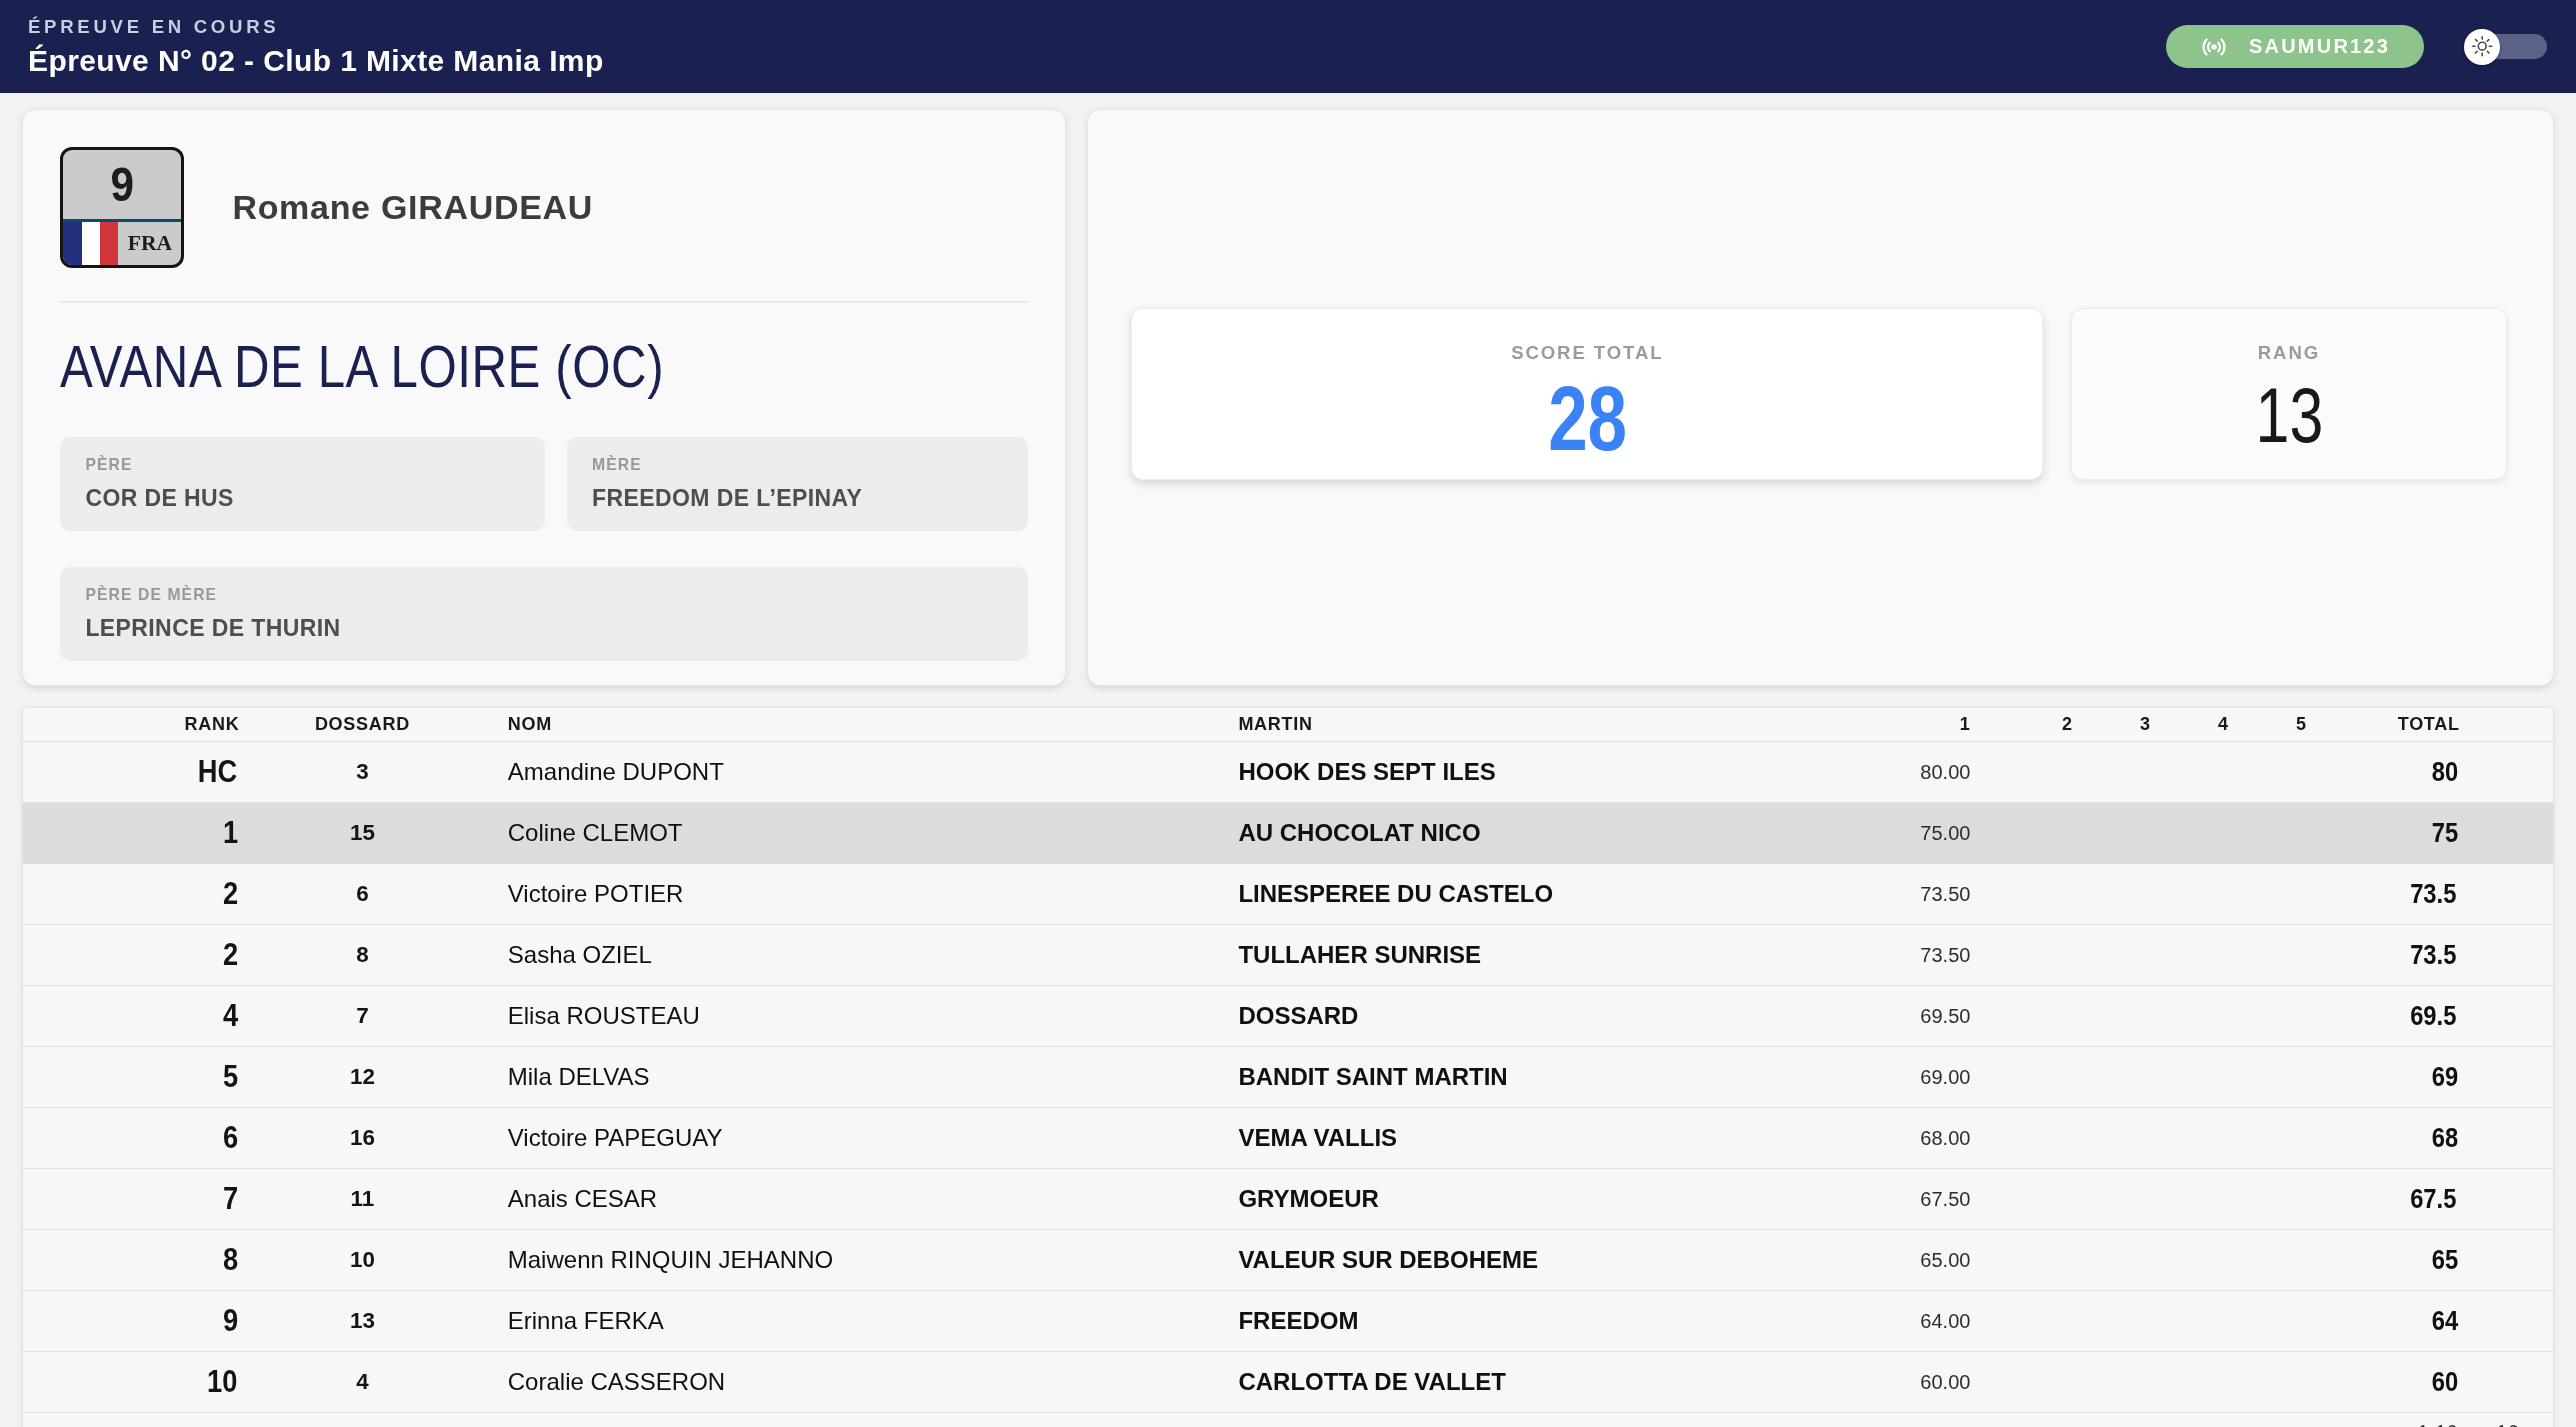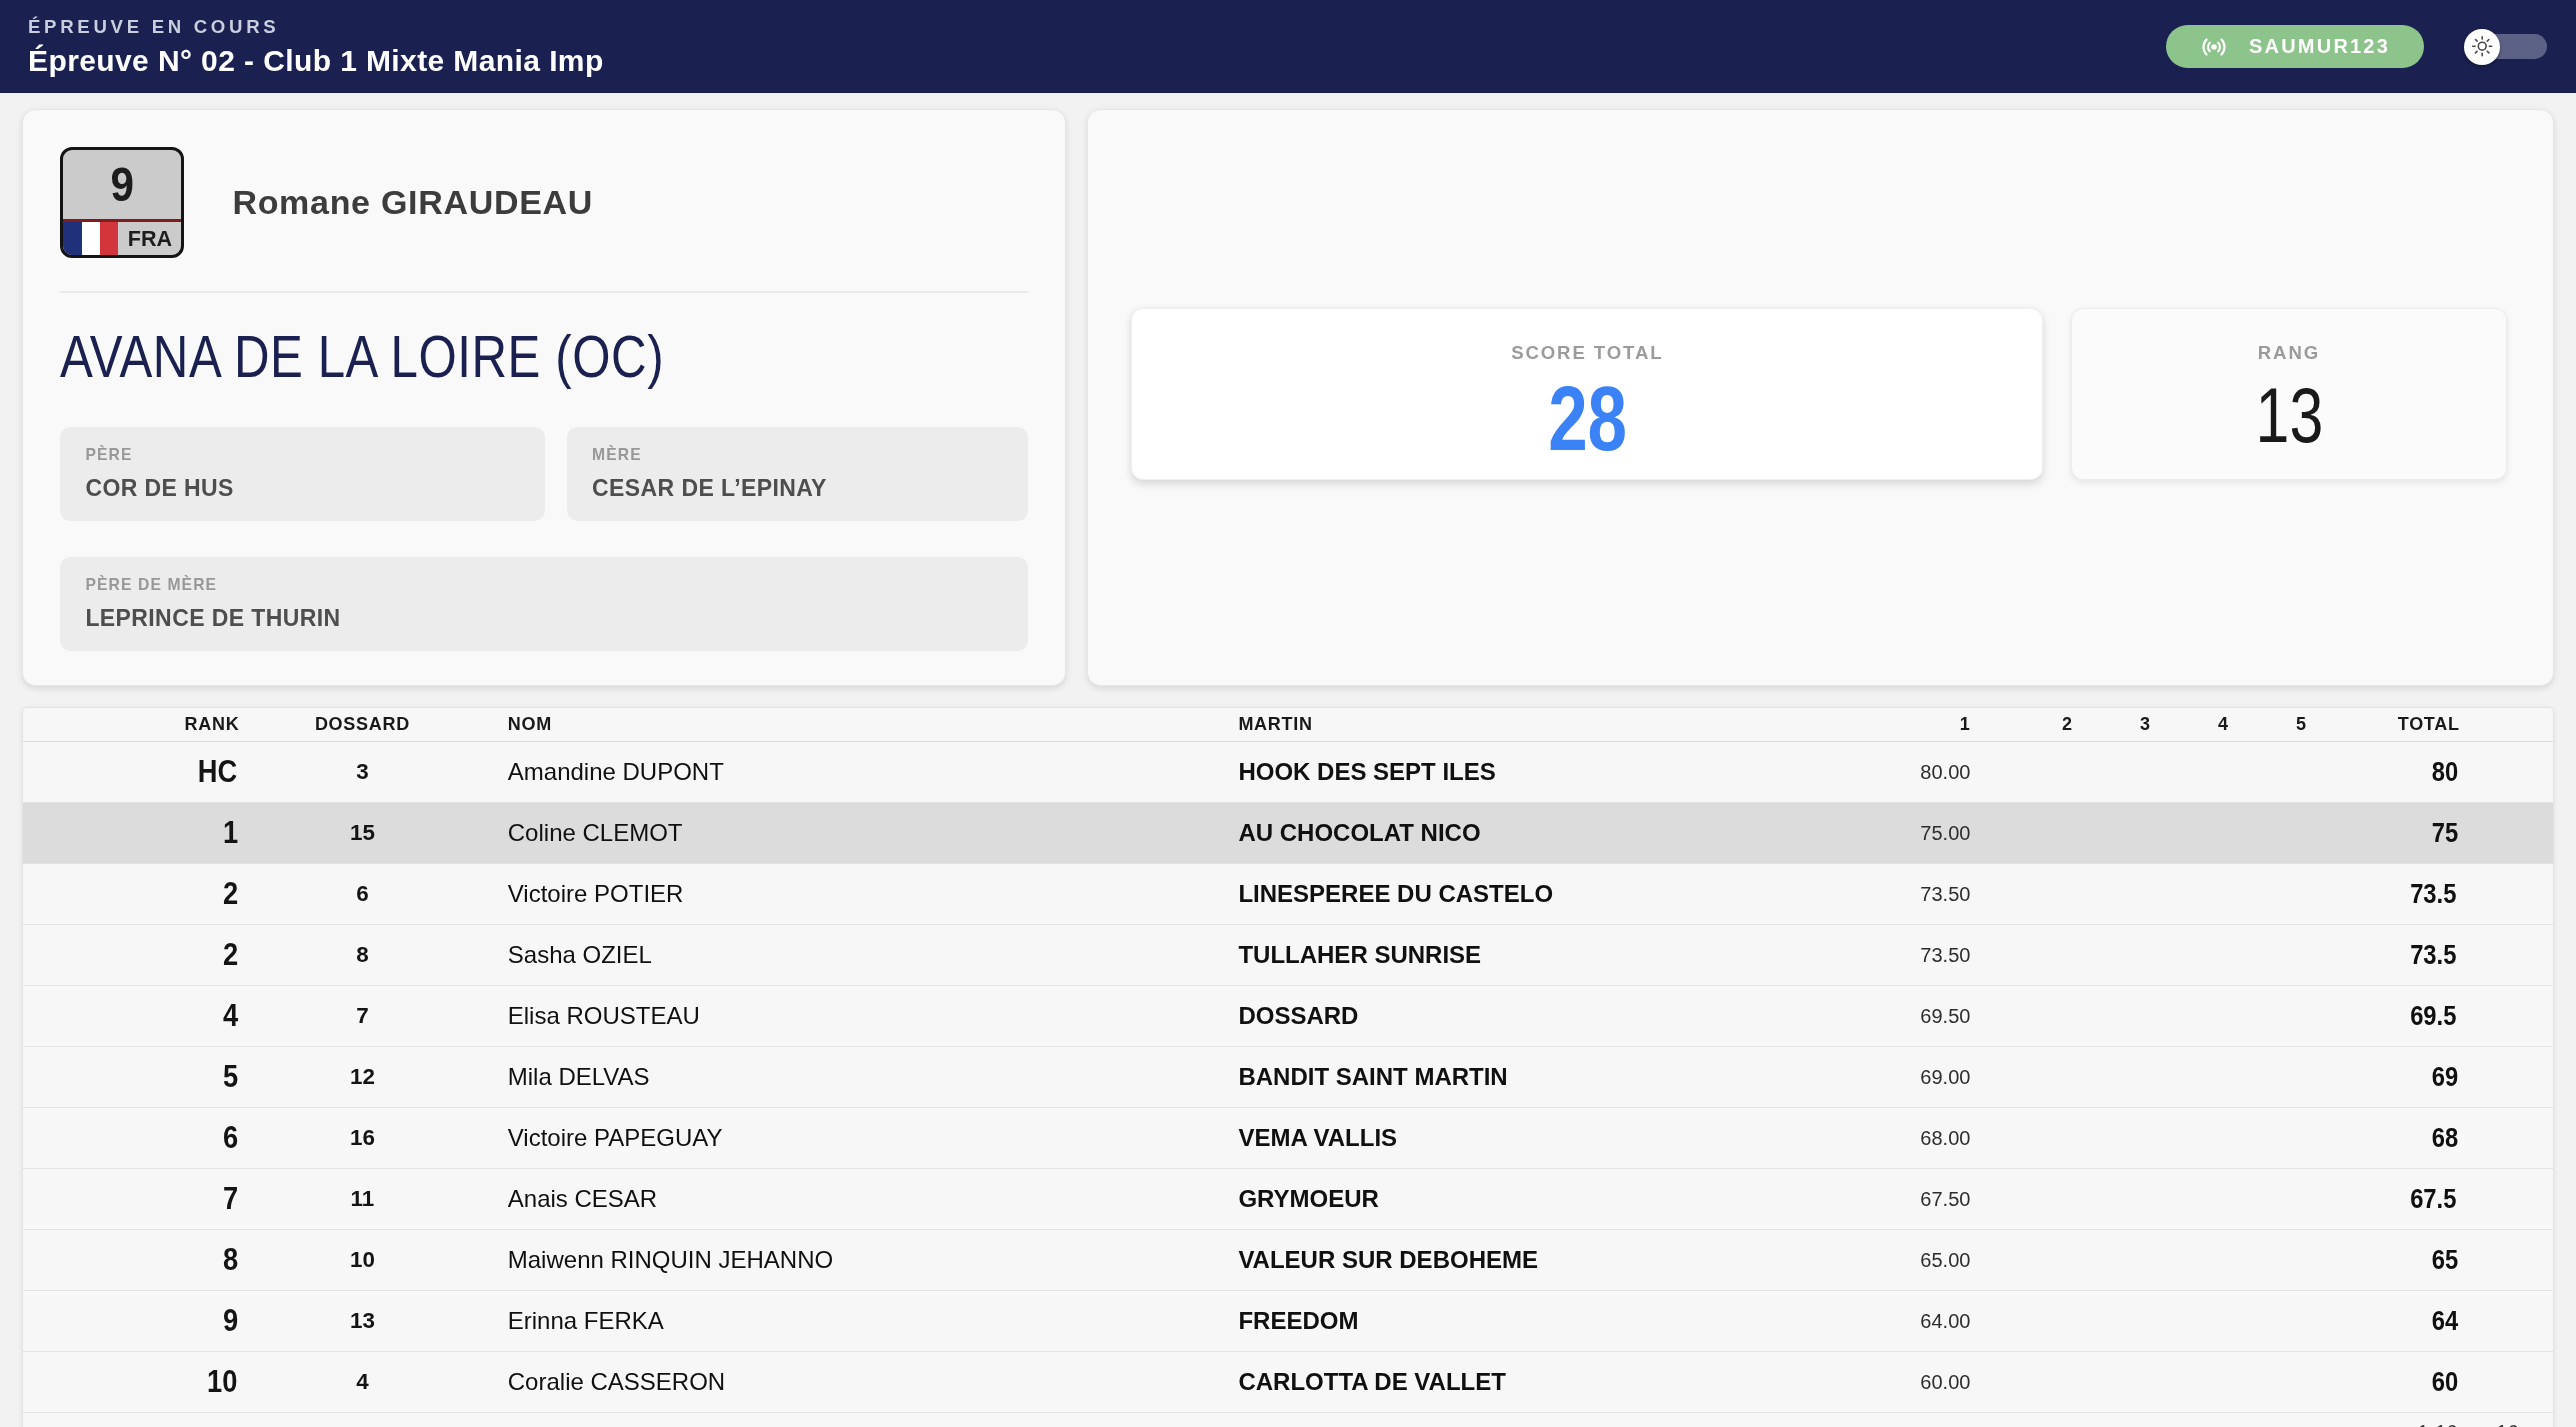--- a/index.html
+++ b/index.html
@@ -28,21 +28,21 @@
   .cards-row { display:flex; gap:21px; align-items:stretch; }
   .card { background:#f9f9f9; border:1.5px solid #e6e6e6; border-radius:13.4px;
     box-shadow:0 2.2px 6.7px rgba(0,0,0,.10); }
 
   
   .rider-card { width:1044px; height:577px; padding:37px 37px 0; }
   .rider-row { display:flex; align-items:center; gap:48px; }
   .bib-card { width:124px; border:3.7px solid #141414; border-radius:12px; overflow:hidden; background:#cbcbcb; }
   .bib-number { height:69px; display:flex; align-items:center; justify-content:center;
     font-size:48px; font-weight:bold; color:#1d1d1d; }
-  .bib-bottom { display:flex; height:36px; border-top:3px solid #7f1d1d; }
+  .bib-bottom { display:flex; height:46px; border-top:3px solid #0c4a6e;font-family:Liberation Serif, serif; }
   .flag { width:55px; display:flex; }
   .flag i { flex:1; }
   .flag .b { background:#20307a; } .flag .w { background:#ffffff; } .flag .r { background:#d2353b; }
   .country { flex:1; display:flex; align-items:center; justify-content:center;
     font-size:21.6px; font-weight:bold; color:#1d1d1d; }
   .rider-name { font-size:34px; font-weight:bold; color:#3c3c3c; letter-spacing:0.7px; }
   .rider-divider { height:1.5px; background:#e9e9e9; margin-top:33px; }
   .horse-name { margin-top:34px; font-size:60px; font-weight:500; color:#1a2150; line-height:1;
     display:inline-block; transform:scaleX(.82); transform-origin:left center; white-space:nowrap; letter-spacing:0.7px; }
   .pedigree { margin-top:40px; display:grid; grid-template-columns:1.05fr 1fr; gap:36px 22.4px; }
@@ -153,21 +153,21 @@
       </div>
       <div class="rider-divider"></div>
       <div><span class="horse-name">AVANA DE LA LOIRE (OC)</span></div>
       <div class="pedigree">
         <div class="pbox">
           <div class="plabel">PÈRE</div>
           <div class="pvalue">COR DE HUS</div>
         </div>
         <div class="pbox">
           <div class="plabel">MÈRE</div>
-          <div class="pvalue">CESAR DE L’EPINAY</div>
+          <div class="pvalue">FREEDOM DE L’EPINAY</div>
         </div>
         <div class="pbox full">
           <div class="plabel">PÈRE DE MÈRE</div>
           <div class="pvalue">LEPRINCE DE THURIN</div>
         </div>
       </div>
     </div>
 
     <div class="card score-panel">
       <div class="metric-card score-card">

